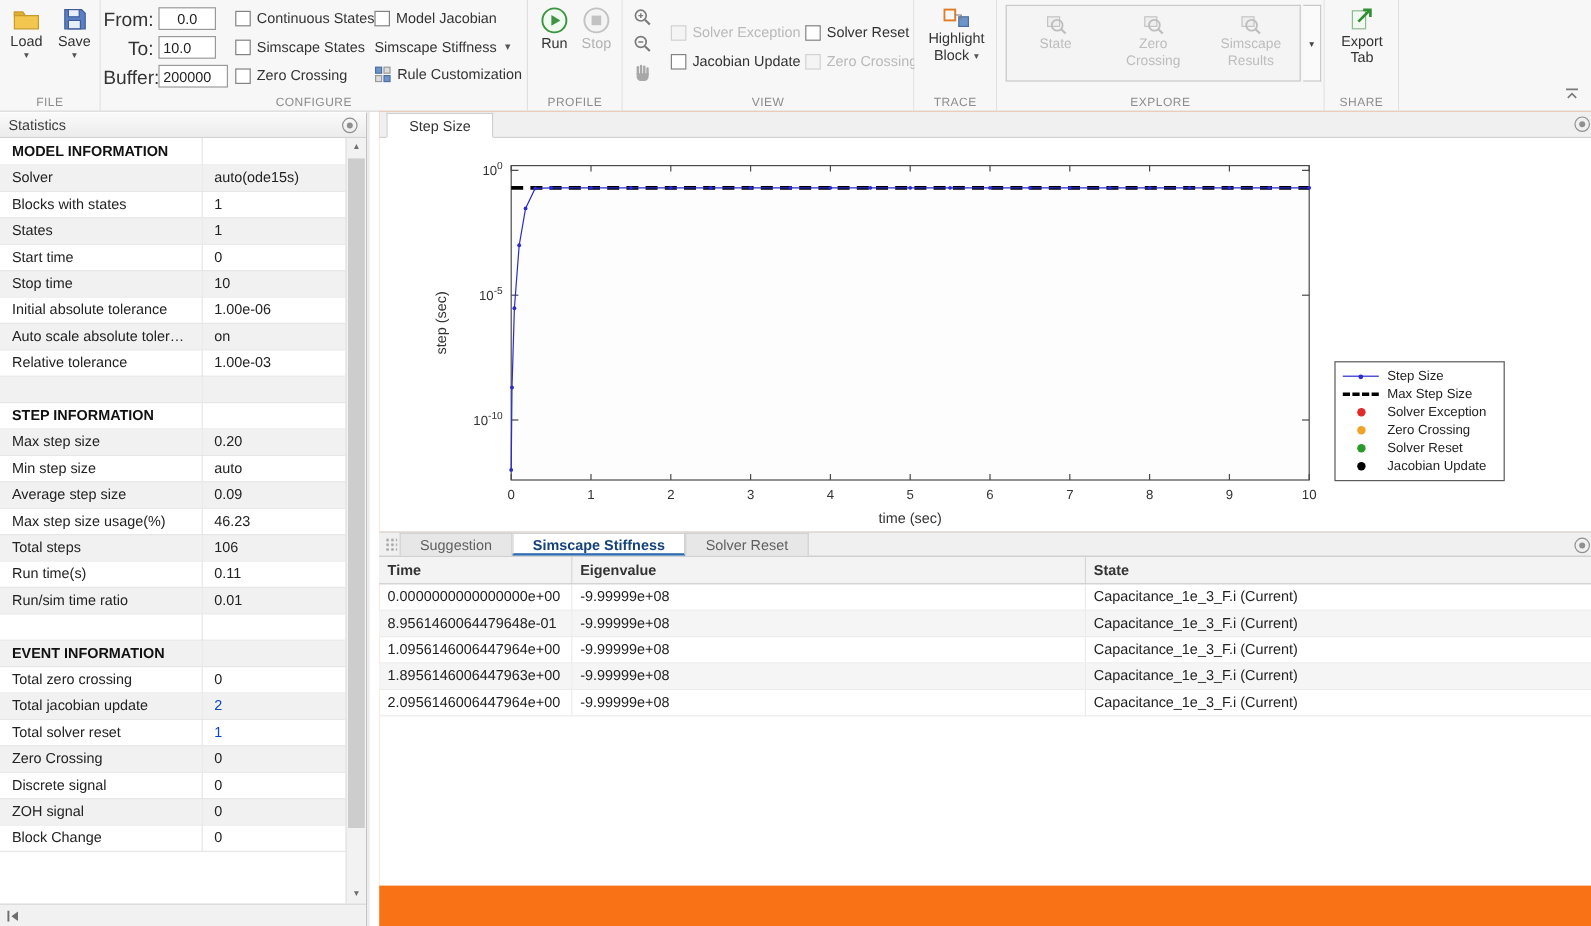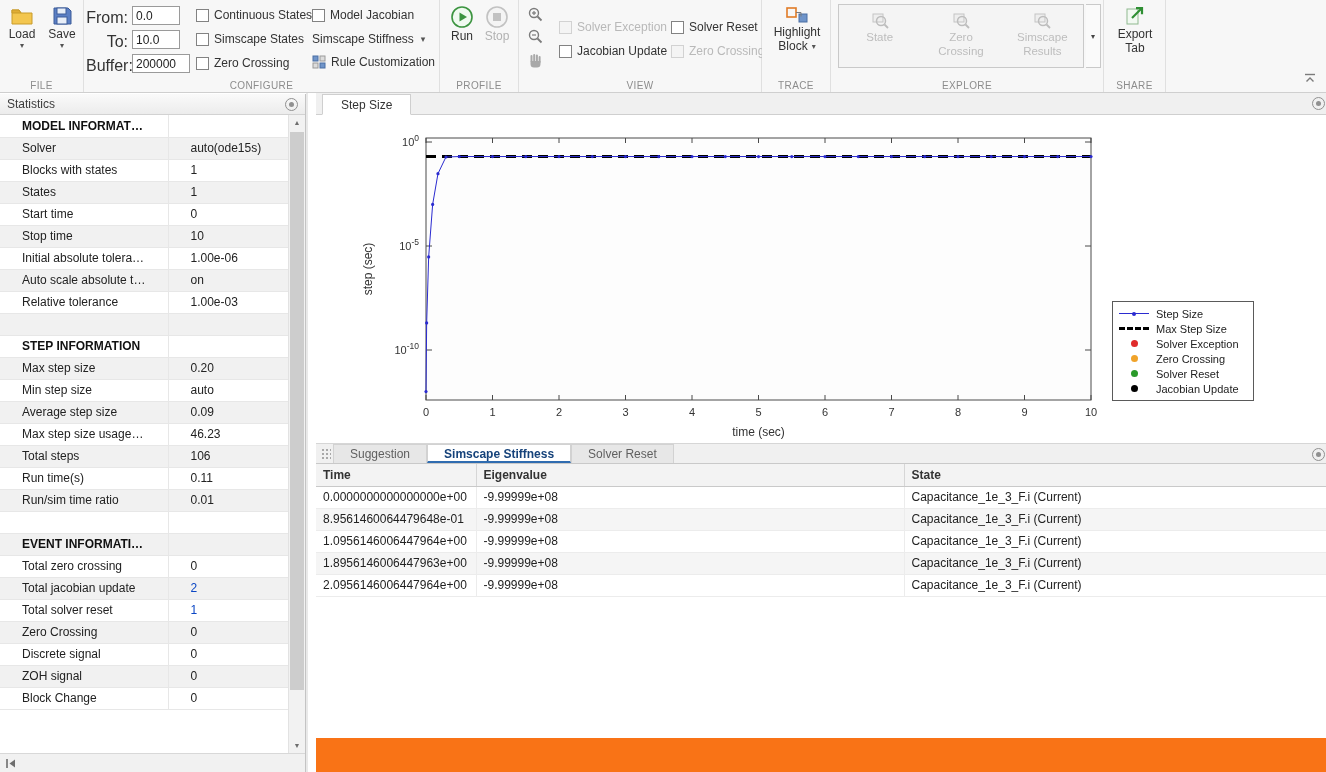--- a/index.html
+++ b/index.html
@@ -31,21 +31,21 @@
   .gallery-caret{position:absolute;left:255px;top:4px;width:15px;height:64px;border:1px solid #c9c9c9;border-left:none;background:#fafafa;display:flex;align-items:center;justify-content:center;cursor:pointer}
   .collapse-btn{position:absolute;right:10px;top:72px;cursor:pointer}
 
   
   #stats-panel{position:absolute;left:0;top:94px;width:306px;height:679px;background:#fff;border-right:1px solid #c4c4c4}
   #stats-header{position:absolute;left:0;top:0;width:100%;height:21px;background:linear-gradient(#fafafa,#ececec);border-bottom:1px solid #d2d2d2;display:flex;align-items:center;padding:0 7px;justify-content:space-between}
   #stats-header .ptitle{font-size:12px;color:#3c3c3c}
   .opt-icon{width:13px;height:13px;border:1px solid #909090;border-radius:50%;position:relative;cursor:pointer;flex:none}
   .opt-icon::after{content:"";position:absolute;left:3px;top:3px;width:5px;height:5px;border-radius:50%;background:#909090}
   #stats-table{position:absolute;left:0;top:21px;width:289px;border-collapse:collapse;table-layout:fixed}
-  #stats-table td{height:22px;padding:0 22px;border-bottom:1px solid #e7e7e7;border-right:1px solid #e7e7e7;font-size:12px;white-space:nowrap;overflow:hidden;text-overflow:ellipsis;background:#fff}
+  #stats-table td{height:22px;padding:0 10px;border-bottom:1px solid #e7e7e7;border-right:1px solid #e7e7e7;font-size:12px;white-space:nowrap;overflow:hidden;text-overflow:ellipsis;background:#fff}
   #stats-table td.lbl{width:168px}
   #stats-table tr.alt td{background:#f1f1f1}
   #stats-table tr.section td.lbl{font-weight:bold;color:#111}
   #stats-table td.val.link{color:#0b46c4;cursor:pointer}
   
   #stats-scroll{position:absolute;right:0;top:21px;width:17px;height:638px;background:#f2f2f2;border-left:1px solid #e2e2e2}
   .sbtn{position:absolute;left:0;width:16px;height:15px;display:flex;align-items:center;justify-content:center;font-size:7px;color:#6e6e6e;cursor:pointer}
   #stats-thumb{position:absolute;left:1px;top:17px;width:14px;height:558px;background:#cdcdcd;cursor:grab}
   #stats-footer{position:absolute;left:0;bottom:0;width:100%;height:20px;background:#f1f1f1;border-top:1px solid #d8d8d8;display:flex;align-items:center;padding:0 5px}
 
@@ -105,21 +105,21 @@
           <rect x="6" y="12" width="10" height="7" fill="#e8eef8" stroke="#3d5c99"></rect>
         </svg>
         <span class="blabel">Save</span>
         <span class="caret">▾</span>
       </div>
       <div class="seclabel">FILE</div>
     </div>
 
     <div class="sec" style="width:356px">
       <span class="flabel" style="left:2px;top:9px">From:</span>
-      <input class="tin" style="left: 48px; top: 6px; width: 48px;" value="0.0">
+      <input class="tin" style="left: 48px; top: 6px; width: 48px; text-align: center;" value="0.0">
       <span class="flabel" style="left:2px;top:33px">To:</span>
       <input class="tin" style="left: 48px; top: 30px; width: 48px;" value="10.0">
       <span class="flabel" style="left:2px;top:57px">Buffer:</span>
       <input class="tin" style="left: 48px; top: 54px; width: 58px;" value="200000">
 
       <div class="cb" style="left:112px;top:8px">
         <span class="box"></span>
         <span>Continuous States</span>
       </div>
       <div class="cb" style="left:112px;top:32px">

